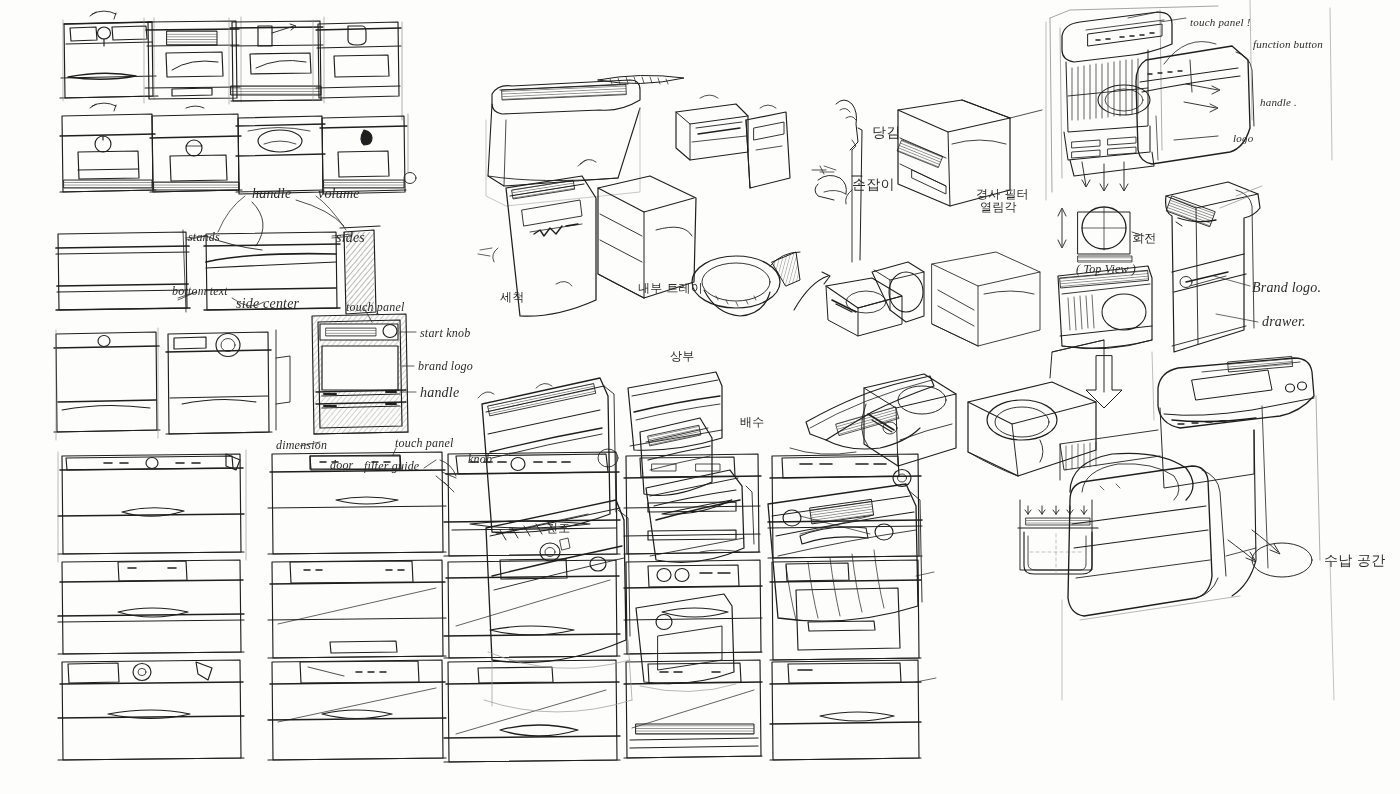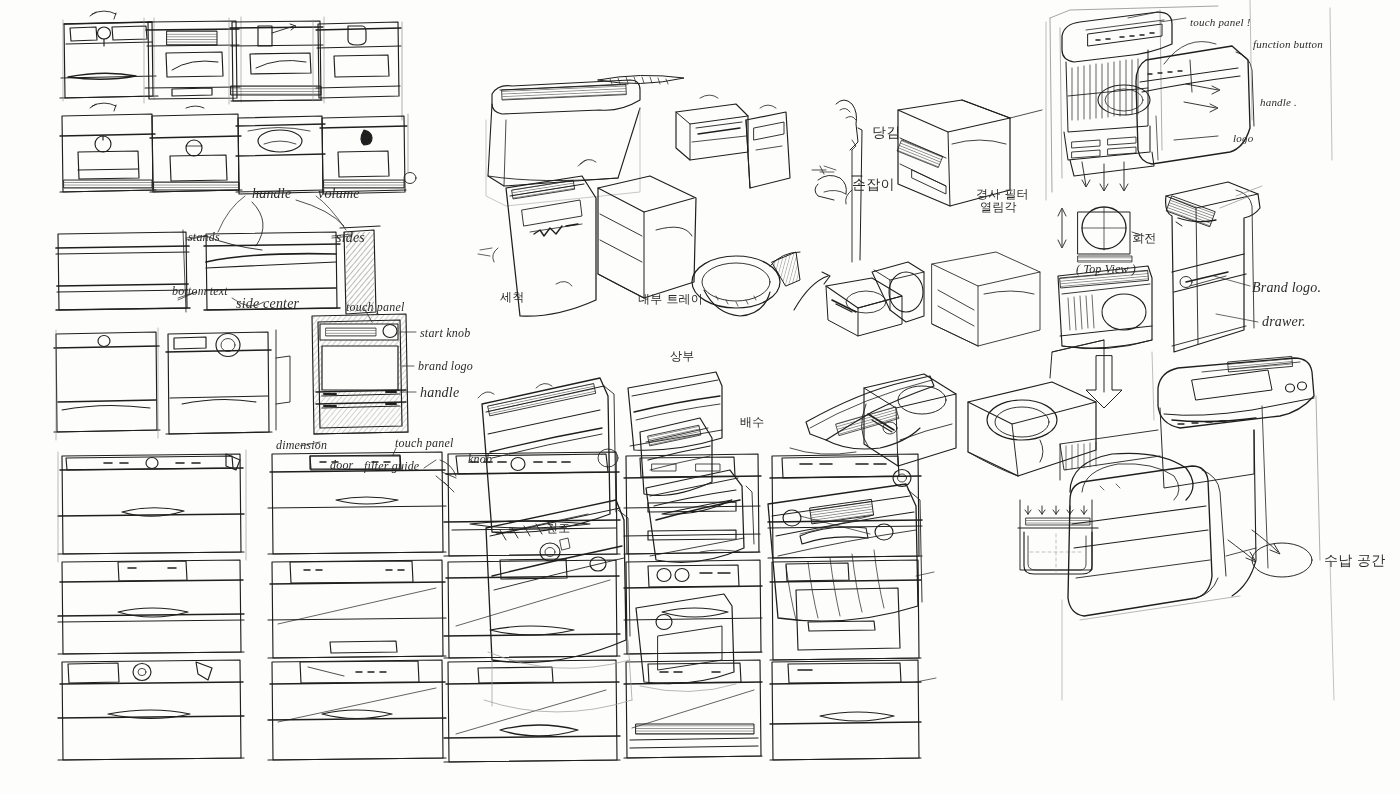--- a/index.html
+++ b/index.html
@@ -815,20 +815,20 @@
   <div class="ann xs" style="left:395px;top:436px;">touch panel</div>
   <div class="ann xs" style="left:448px;top:452px;margin-left:20px;">knob</div>
   <div class="ann xs" style="left:330px;top:458px;">door</div>
   <div class="ann xs" style="left:364px;top:459px;">filter guide</div>
 
   <div class="ann sm ko" style="left:872px;top:124px;">당김</div>
   <div class="ann sm ko" style="left:836px;top:176px;margin-left:16px;">손잡이</div>
   <div class="ann xs ko" style="left:976px;top:186px;">경사 필터</div>
   <div class="ann xs ko" style="left:980px;top:199px;">열림각</div>
   <div class="ann sm ko" style="left:1324px;top:552px;">수납 공간</div>
-  <div class="ann xs ko" style="left:638px;top:291px;">내부 트레이</div>
+  <div class="ann xs ko" style="left:638px;top:280px;">내부 트레이</div>
   <div class="ann xs ko" style="left:500px;top:289px;">세척</div>
   <div class="ann xs ko" style="left:670px;top:348px;">상부</div>
   <div class="ann xs ko" style="left:740px;top:414px;">배수</div>
   <div class="ann xs ko" style="left:546px;top:520px;">건조</div>
 </div>
 
 </div>
 
 </body></html>

